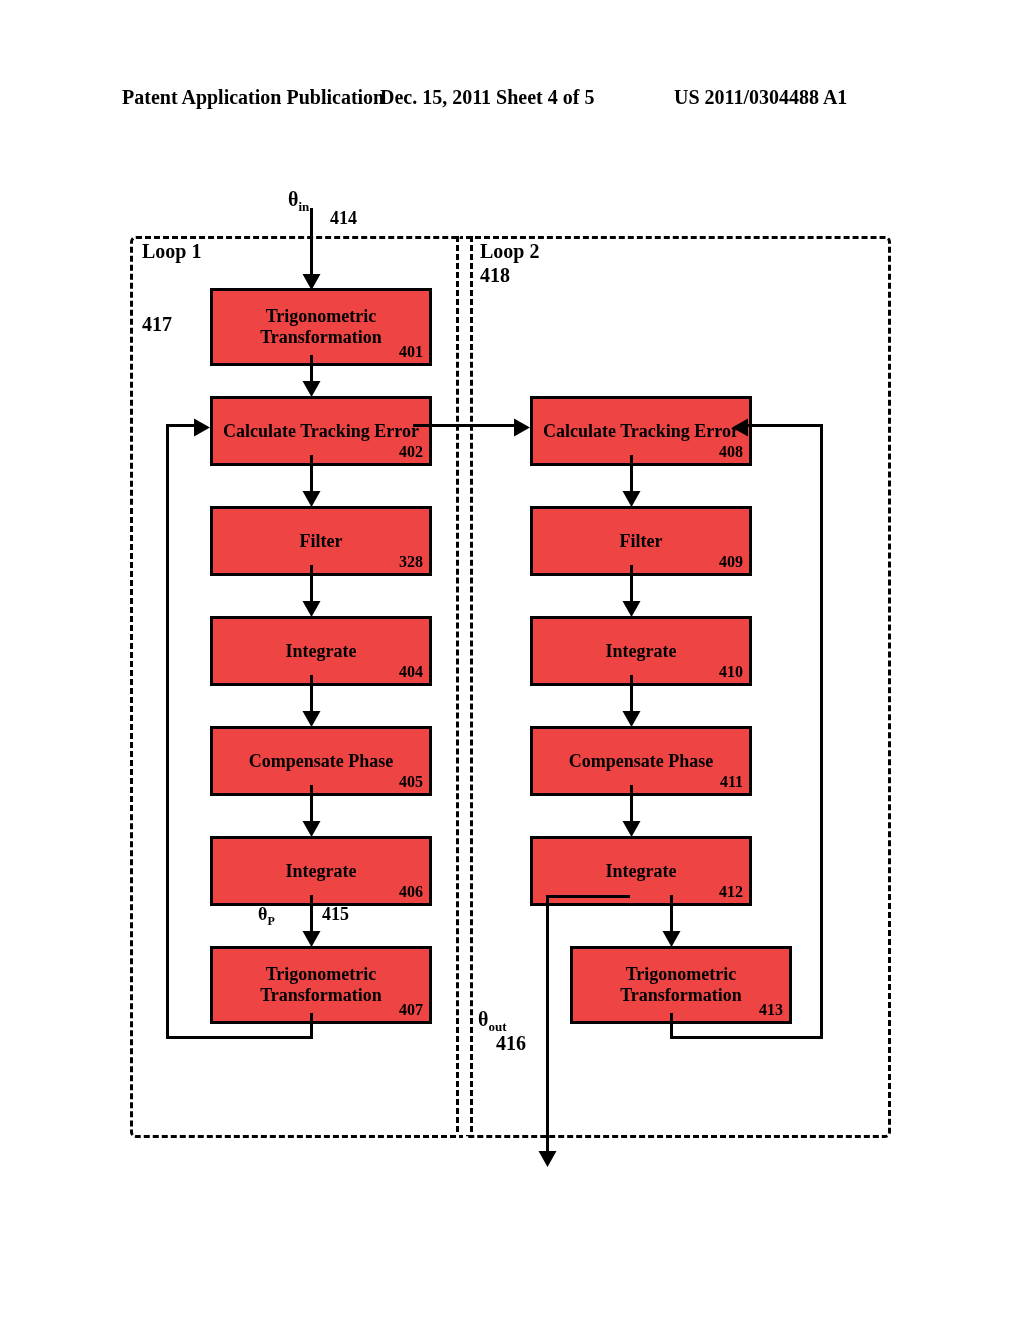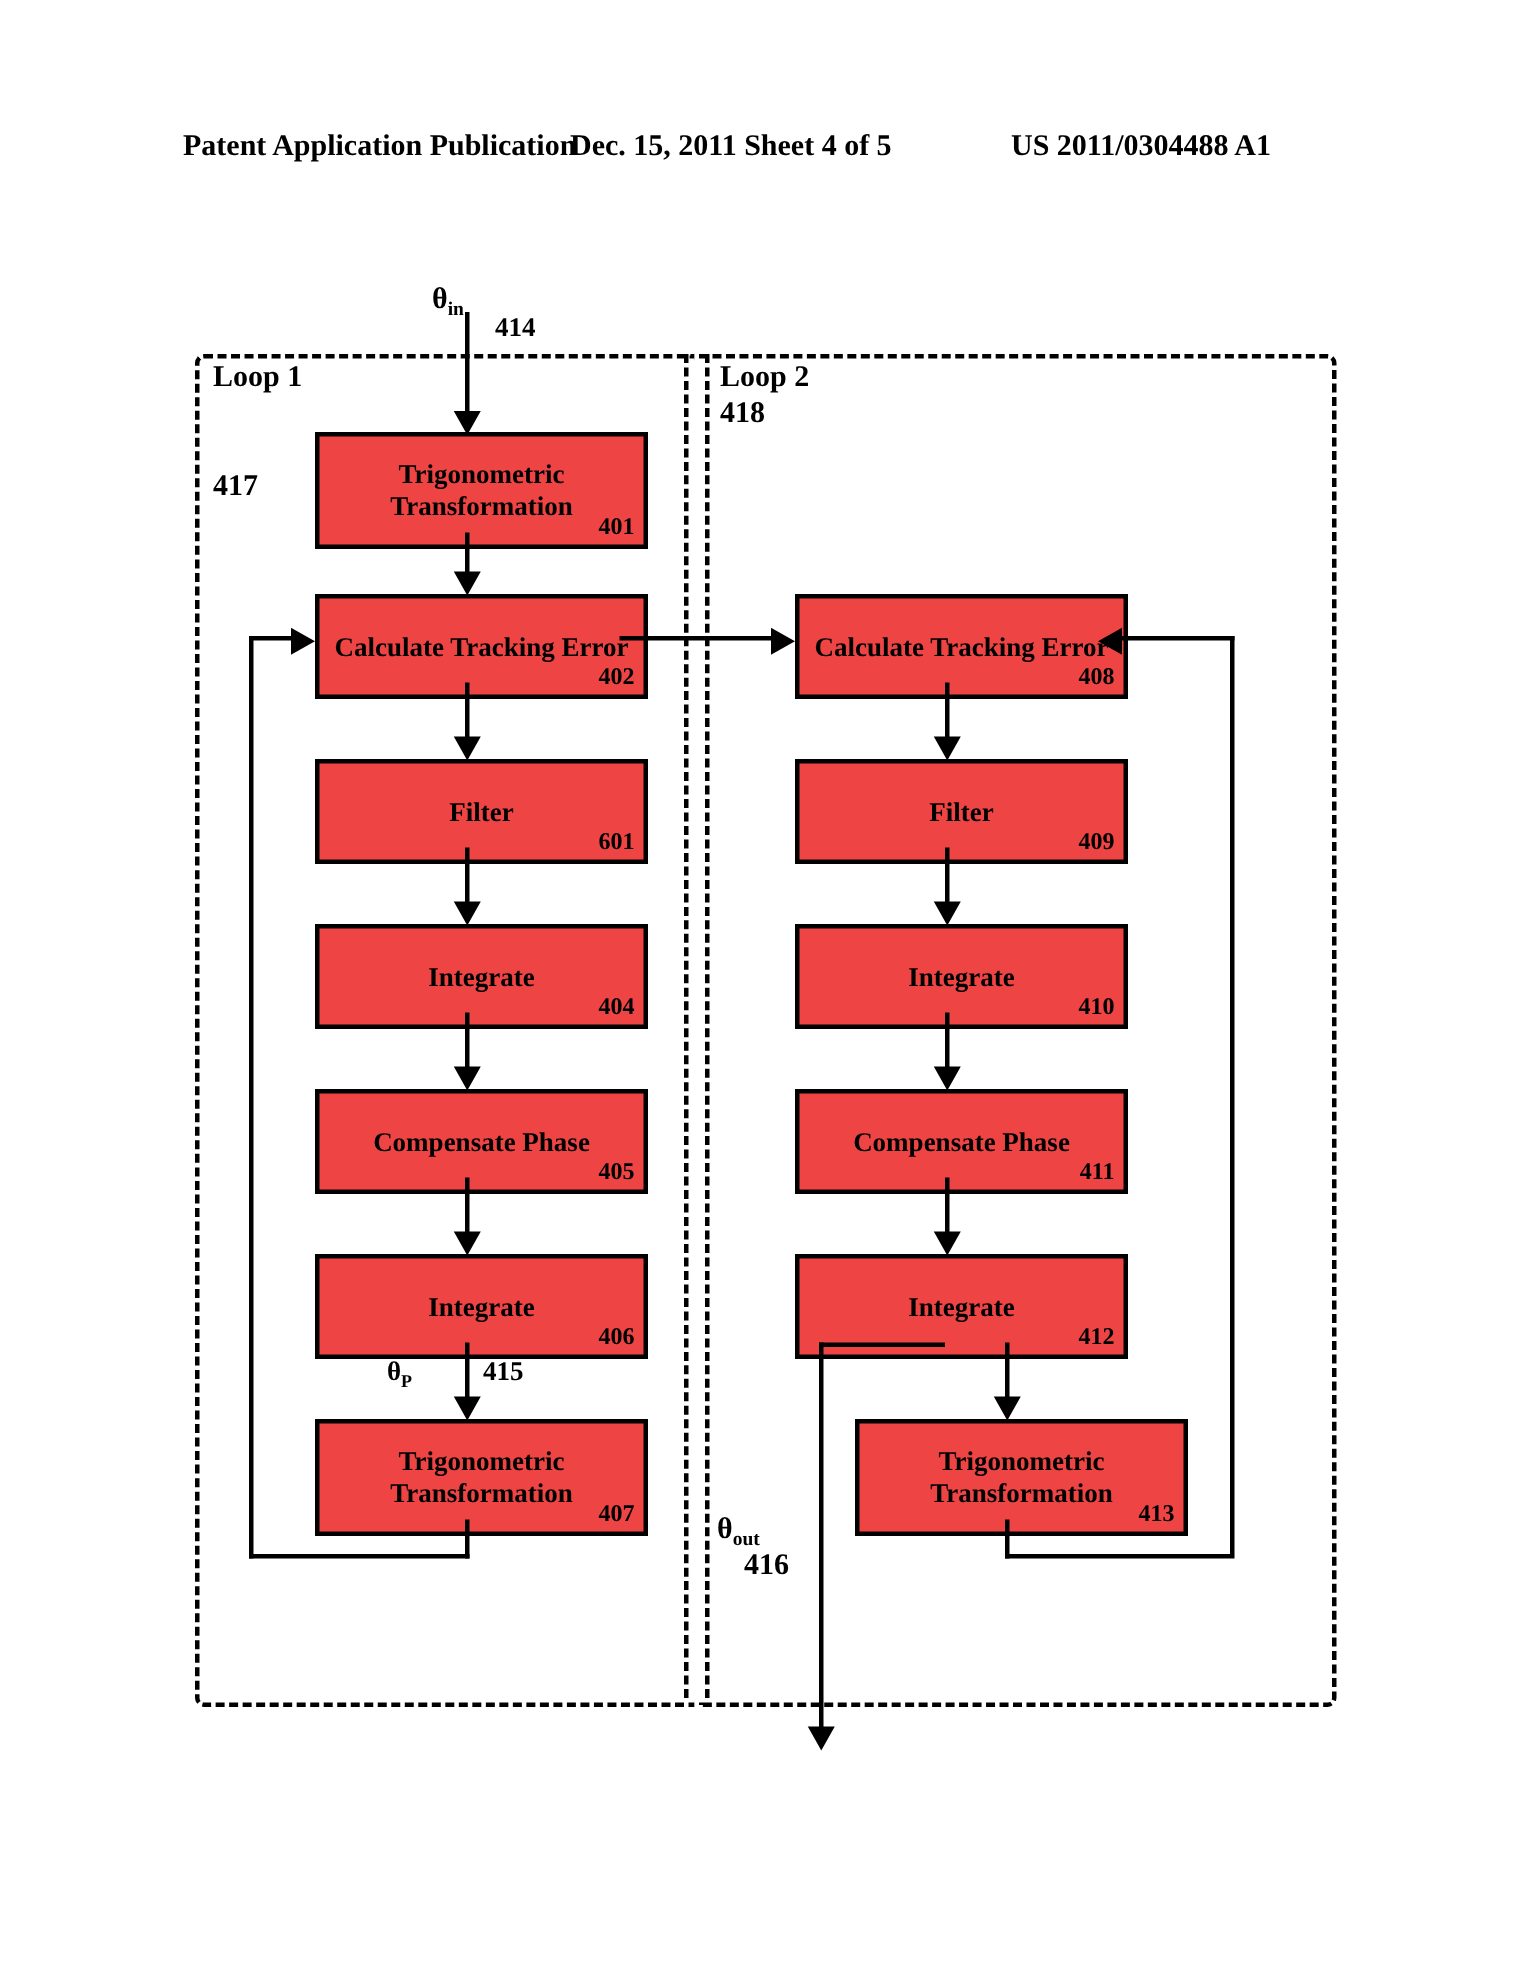--- a/index.html
+++ b/index.html
@@ -68,21 +68,21 @@
 
     <div class="block" style="left:80px;top:200px;width:200px;height:56px;">
       <span>Calculate Tracking Error</span>
         <span class="ref">402</span>
     </div>
     <div class="vline" style="left:180px;top:259px;height:40px;"></div>
       <div class="ah-down" style="left:180px;top:295px;"></div>
 
     <div class="block" style="left:80px;top:310px;width:200px;height:56px;">
       <span>Filter</span>
-        <span class="ref">601</span>
+        <span class="ref">328</span>
     </div>
     <div class="vline" style="left:180px;top:369px;height:40px;"></div>
       <div class="ah-down" style="left:180px;top:405px;"></div>
 
     <div class="block" style="left:80px;top:420px;width:200px;height:56px;">
       <span>Integrate</span>
         <span class="ref">404</span>
     </div>
     <div class="vline" style="left:180px;top:479px;height:40px;"></div>
       <div class="ah-down" style="left:180px;top:515px;"></div>

